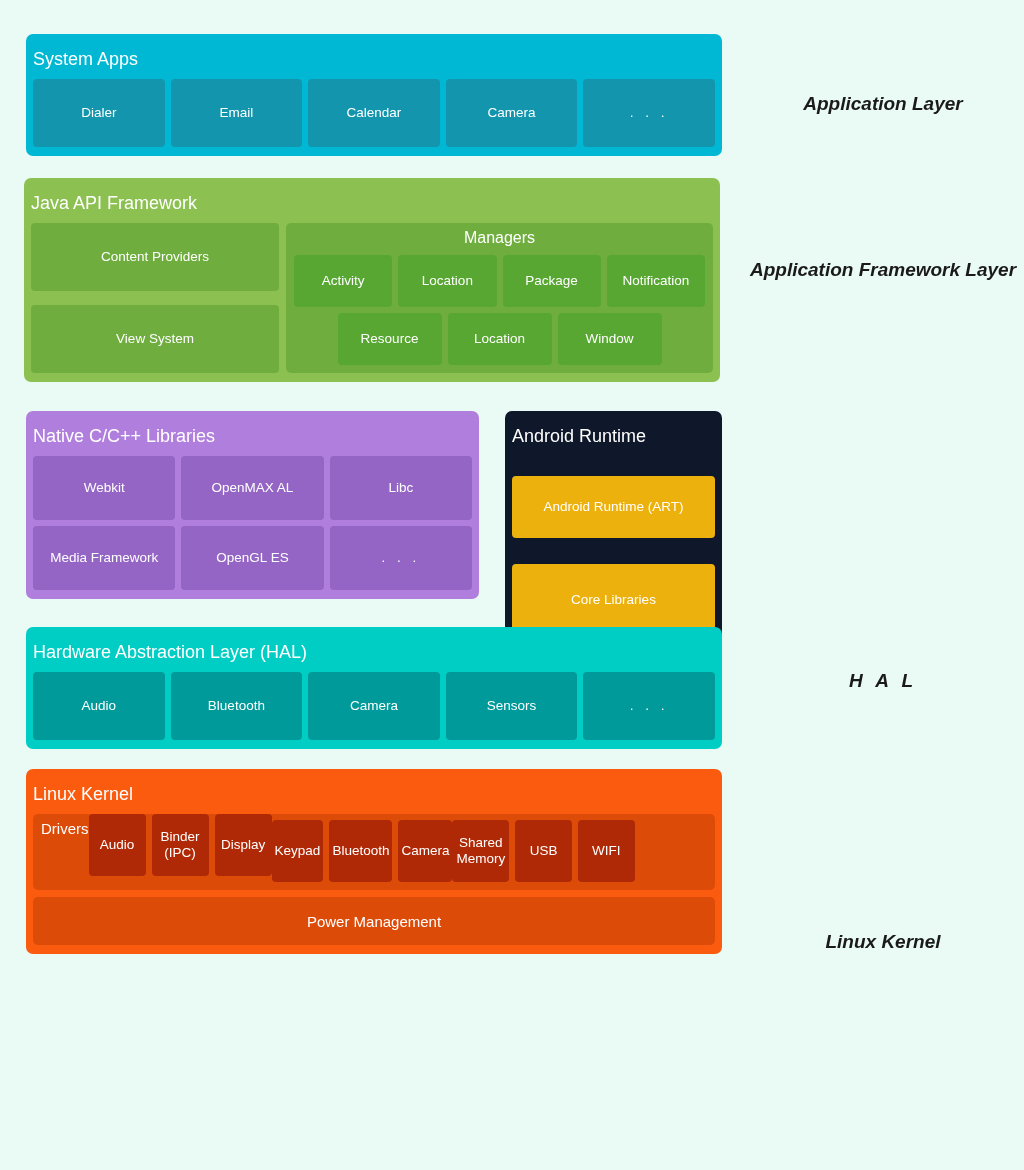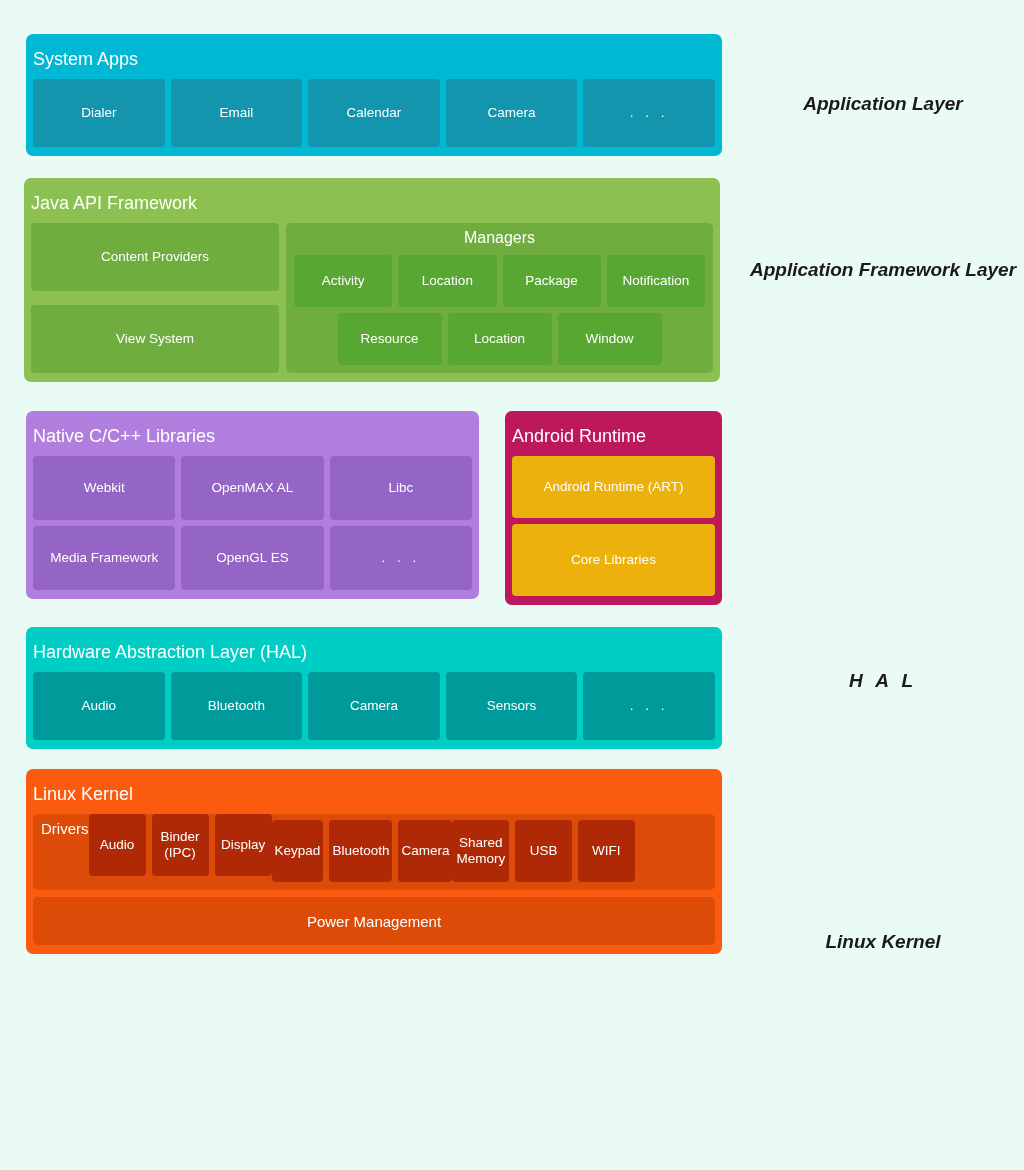--- a/index.html
+++ b/index.html
@@ -62,21 +62,21 @@
   }
   #jf-right .tile { background: #58a733; height: 52px; }
   #mgr-row2 { justify-content: center; }
   #mgr-row2 .tile { flex: 0 0 104px; }
 
   
   #native-libs { left: 26px; top: 411px; width: 453px; }
   #native-libs .panel { background: #b07edd; }
   #native-libs .tile { background: #9465c4; height: 64px; }
   #android-runtime { left: 505px; top: 411px; width: 217px; }
-  #android-runtime .panel { background: #be185d; }
+  #android-runtime .panel { background: #0f172a; gap: 20px; }
   #android-runtime .tile { background: #edb10d; }
   #art-1 { height: 62px; }
   #art-2 { height: 72px; }
 
   
   #hal { left: 26px; top: 627px; width: 696px; }
   #hal .panel { background: #00cdc4; }
   #hal .tile { background: #009a9a; height: 68px; }
 
   

